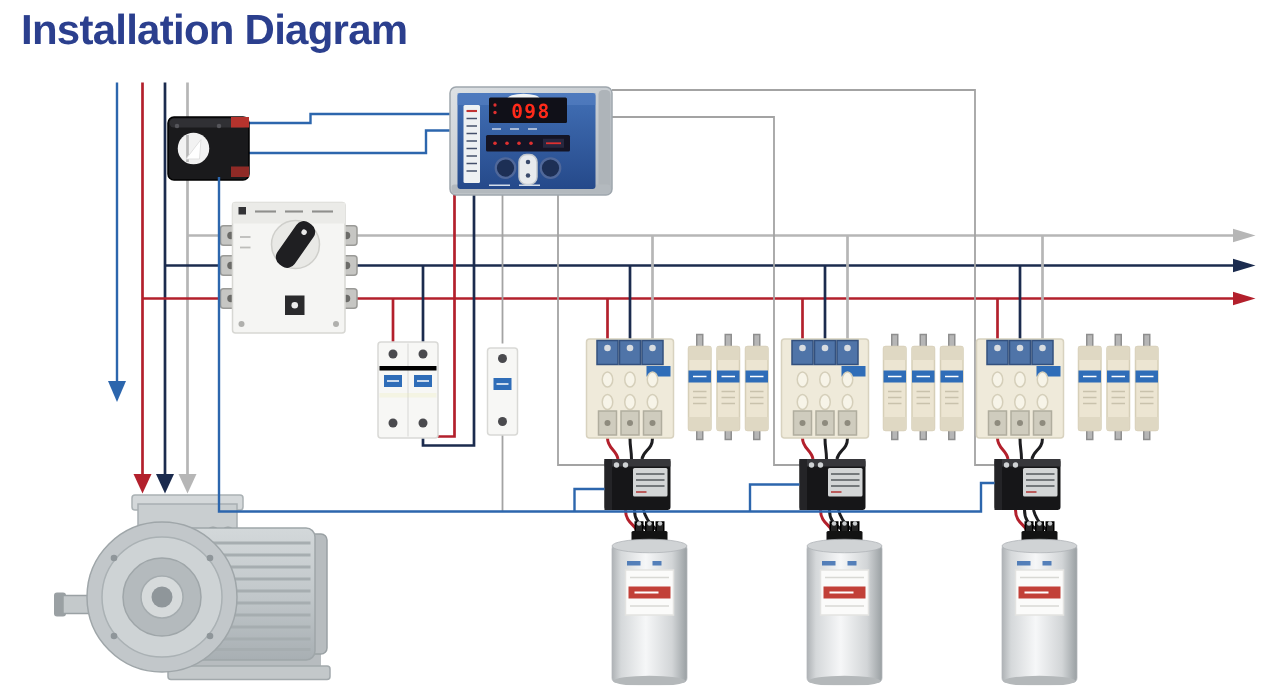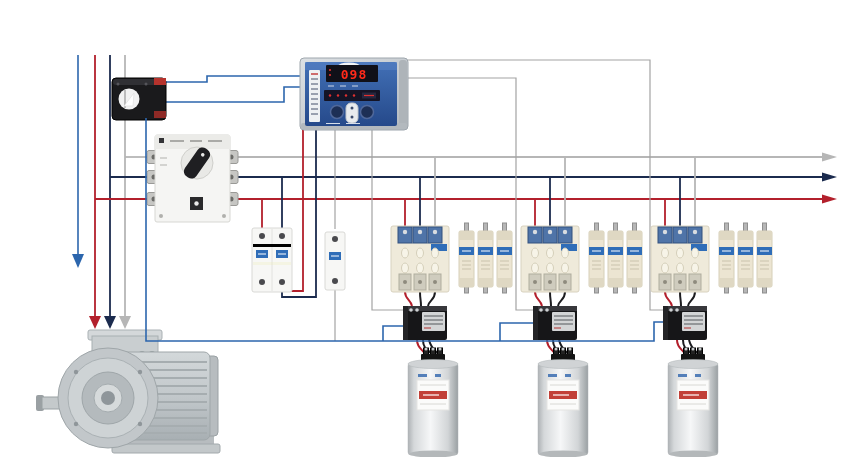--- a/index.html
+++ b/index.html
@@ -18,20 +18,21 @@
   .wr2{stroke:var(--phase-r,#b3202c);stroke-width:2;fill:none}
   .fr{fill:var(--phase-r,#b3202c)} .fs{fill:var(--phase-s,#1b2b4e)}
   .ft{fill:var(--phase-t,#b6b6b6)} .fb{fill:var(--blue-wire,#2c66ad)}
   .seg{font-family:"DejaVu Sans Mono",monospace;font-weight:bold;font-size:13px;
        fill:var(--display-red,#ff2a1a);letter-spacing:1px;}
 </style>
 </head>
 <body>
 
 <div id="canvas">
+  <div id="title">Installation Diagram</div>
 
   <svg width="852" height="457" viewBox="0 0 852 457">
     <defs>
       <linearGradient id="capg" x1="0" y1="0" x2="1" y2="0">
         <stop offset="0" stop-color="#aeb2b5"></stop>
           <stop offset="0.12" stop-color="#d5d8da"></stop>
         <stop offset="0.45" stop-color="#f6f7f8"></stop>
           <stop offset="0.8" stop-color="#d2d5d7"></stop>
         <stop offset="1" stop-color="#9aa0a3"></stop>
       </linearGradient>

